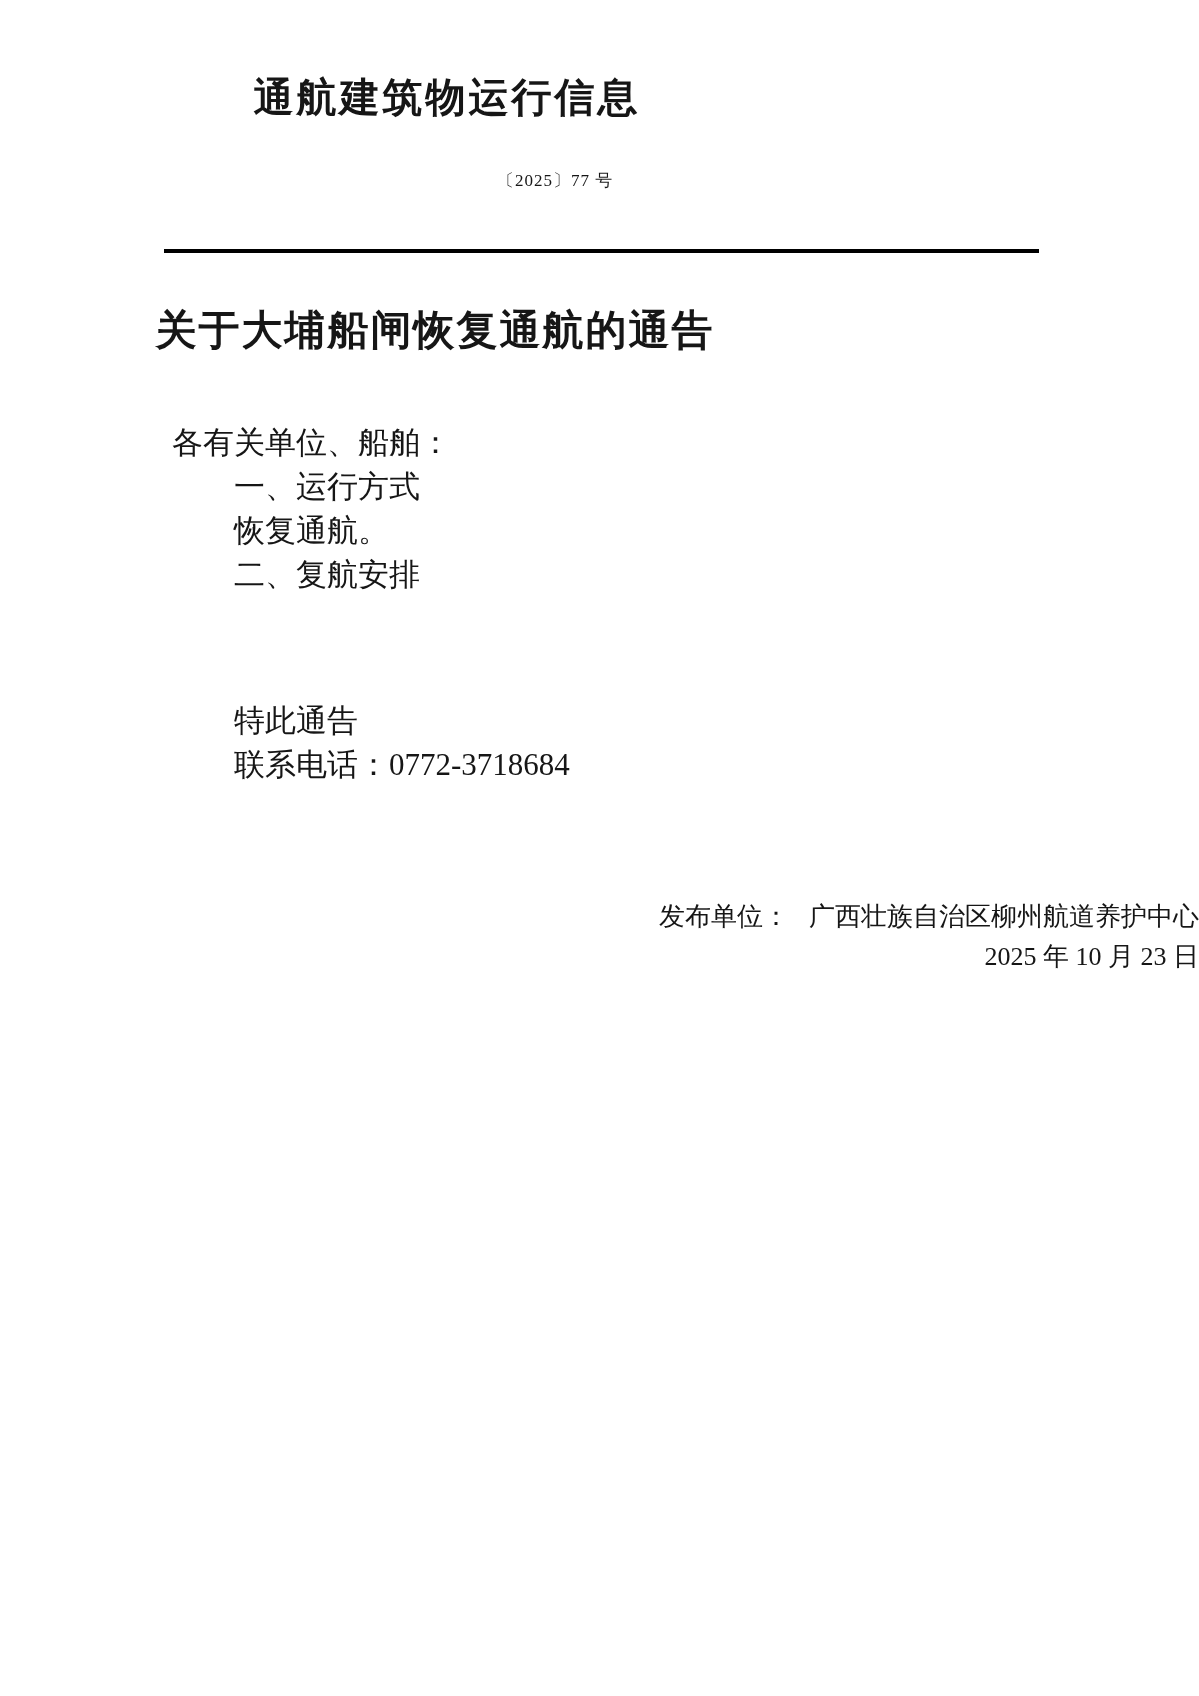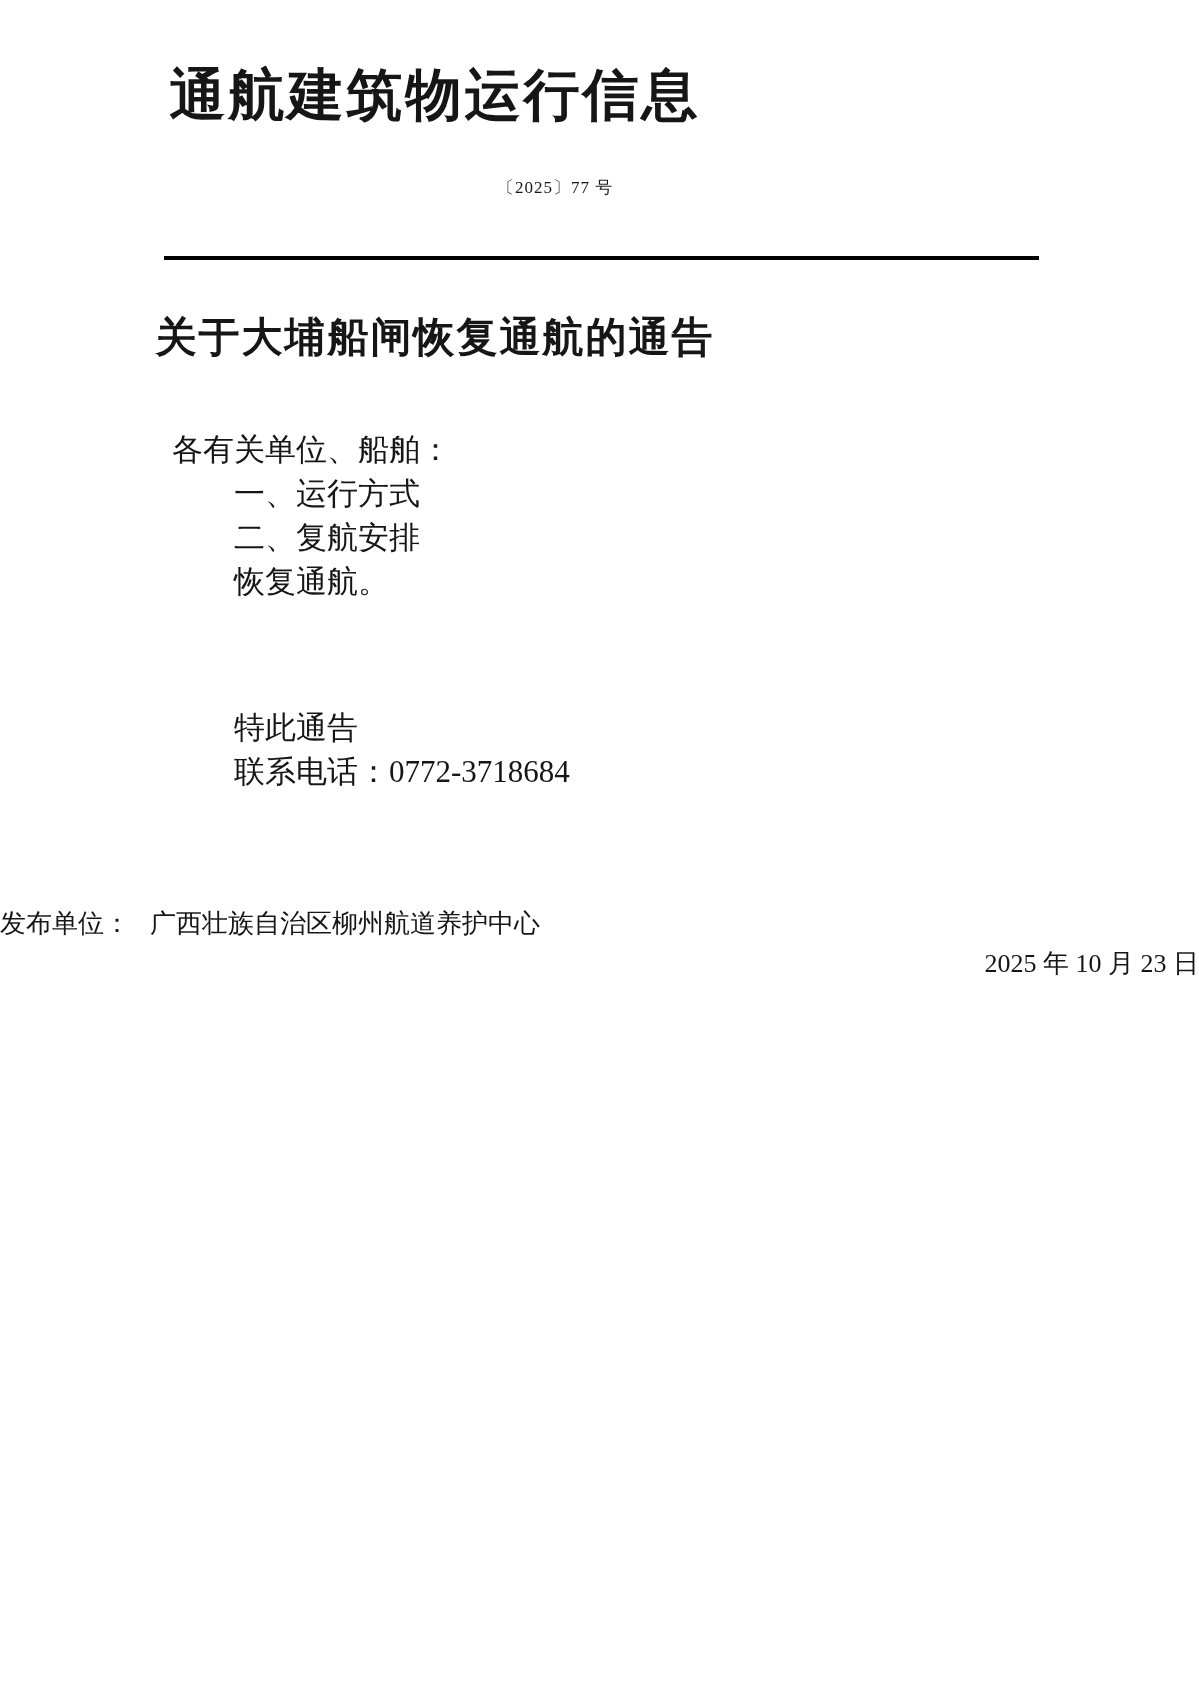--- a/index.html
+++ b/index.html
@@ -14,22 +14,22 @@
     overflow: hidden;
   }
   
   .centered {
     width: 870px;
     margin-left: 120px;
     text-align: center;
   }
   .doc-title {
     padding-top: 62px;
-    margin: 0;
-    font-size: 56px;
+    margin: 12px;
+    font-size: 40px;
     font-weight: 700;
     letter-spacing: 3px;
     line-height: 1.2;
   }
   .doc-number {
     margin-top: 47px;
     font-size: 17px;
     letter-spacing: 1px;
   }
   .divider {
@@ -54,22 +54,21 @@
   .body-block p { margin: 0; }
   .indent { text-indent: 2em; }
   .justify { text-align: justify; }
   .closing { margin-top: 102px !important; }
   .publisher-block {
     margin-top: 110px;
     font-size: 26px;
     line-height: 40px;
   }
   .publisher-line {
-    text-align: left;
-    padding-right: 244px;
+    text-align: right;
   }
   .publisher-name { margin-left: 20px; }
   .date-line {
     text-align: right;
   }
 </style>
 </head>
 <body>
 
 <div class="page">
@@ -78,22 +77,22 @@
 
   <div class="doc-number centered">〔2025〕77 号</div>
 
   <hr class="divider">
 
   <h2 class="doc-heading centered">关于大埔船闸恢复通航的通告</h2>
 
   <div class="body-block">
     <p>各有关单位、船舶：</p>
     <p class="indent">一、运行方式</p>
+    <p class="indent">恢复通航。</p>
     <p class="indent">二、复航安排</p>
-    <p class="indent">恢复通航。</p>
     <p class="indent closing">特此通告</p>
     <p class="indent">联系电话：0772-3718684</p>
   </div>
 
   <div class="publisher-block">
     <div class="publisher-line">
       <span>发布单位：</span><span class="publisher-name">广西壮族自治区柳州航道养护中心</span>
     </div>
     <div class="date-line">2025 年 10 月 23 日</div>
   </div>

